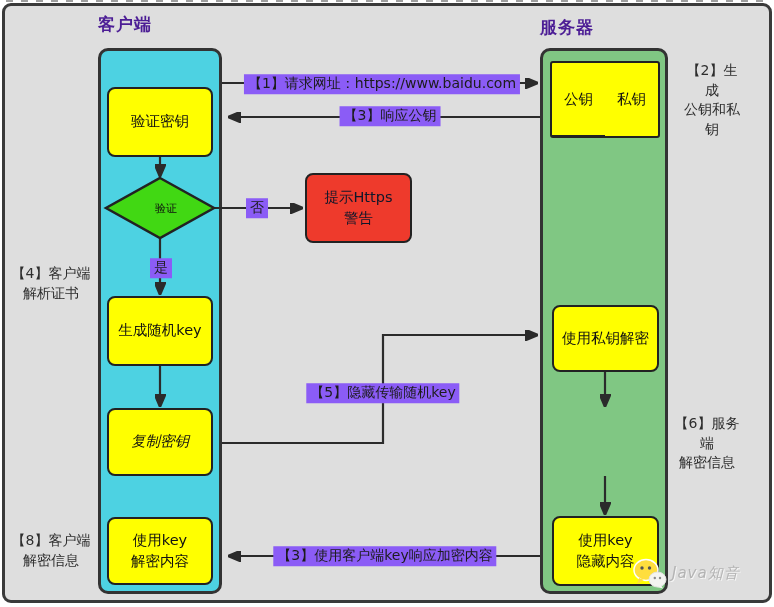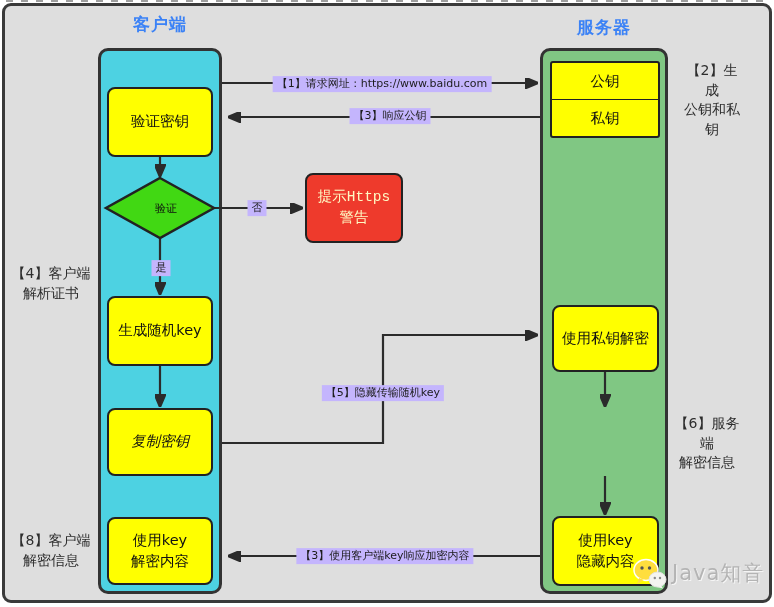--- a/index.html
+++ b/index.html
@@ -36,65 +36,65 @@
   .wires .arrowhead { fill: var(--line); }
   .container {
     position: absolute;
     border: 3px solid #333;
     border-radius: 10px;
   }
   .container.client { left: 98px; top: 48px; width: 124px; height: 546px; background: var(--client-fill); }
   .container.server { left: 540px; top: 48px; width: 128px; height: 546px; background: var(--server-fill); }
   .lane-title {
     position: absolute;
-    font-size: 17px; font-weight: bold; color: #3b82f6;
-    text-align: center; letter-spacing: 1px;
+    font-size: 17px; font-weight: bold; color: #4c1d95;
+    text-align: left; letter-spacing: 1px;
   }
   .lane-title.client { left: 98px; top: 13px; width: 124px; }
   .lane-title.server { left: 540px; top: 16px; width: 128px; }
   .node {
     position: absolute;
     background: var(--node-fill);
     border: 2.5px solid #222;
     border-radius: 8px;
     display: flex; align-items: center; justify-content: center;
     font-size: 14.5px; color: #111;
     text-align: center; white-space: pre-line; line-height: 1.45;
   }
   .node.verify-key       { left: 107px; top: 65px;  width: 106px; height: 70px; margin-top: 22px; }
   .node.gen-random-key   { left: 107px; top: 296px; width: 106px; height: 70px; }
   .node.copy-key         { left: 107px; top: 408px; width: 106px; height: 68px; font-style: italic; }
   .node.use-key-decrypt  { left: 107px; top: 517px; width: 106px; height: 68px; }
   .node.private-decrypt  { left: 552px; top: 305px; width: 107px; height: 67px; }
   .node.get-key          { left: 552px; top: 408px; width: 107px; height: 68px; }
   .node.use-key-hide     { left: 552px; top: 516px; width: 107px; height: 70px; }
   .node.warning {
-    left: 305px; top: 173px; width: 98px; height: 70px;
-    background: var(--warning-fill); border-radius: 8px; color: #fef9c3; font-family: Liberation Mono, monospace;
+    left: 305px; top: 173px; width: 107px; height: 70px;
+    background: var(--warning-fill); border-radius: 8px; color: #0f172a;
   }
   .keypair {
     position: absolute; left: 550px; top: 61px; width: 110px; height: 77px;
     background: var(--node-fill);
     border: 2px solid #222; border-radius: 3px;
-    display: flex; flex-direction: column;
+    display: flex; 
   }
   .keypair .cell {
     flex: 1; display: flex; align-items: center; justify-content: center;
     font-size: 14.5px; color: #111;
   }
   .keypair .cell.top { border-bottom: 1.5px solid #222; }
   .decision-text {
     position: absolute; left: 112px; top: 178px; width: 108px; height: 60px;
     display: flex; align-items: center; justify-content: center;
     font-size: 11px; color: #0e0e0e;
   }
   .edge-label {
     position: absolute; transform: translate(-50%, -50%);
-    background: #c4b5fd; color: #1c1c1c;
-    font-size: 11px; line-height: 1.25;
+    background: #8b5cf6; color: #1c1c1c;
+    font-size: 14px; line-height: 1.25;
     padding: 1px 4px; white-space: nowrap;
   }
   .edge-label.l1 { left: 382px; top: 84px; }
   .edge-label.l3 { left: 390px; top: 116px; }
   .edge-label.no { left: 257px; top: 208px; }
   .edge-label.yes { left: 161px; top: 268px; }
   .edge-label.l5 { left: 383px; top: 393px; }
   .edge-label.l7 { left: 385px; top: 556px; }
   .side-label {
     position: absolute; transform: translate(-50%, -50%);
@@ -104,22 +104,23 @@
   .side-label.s2 { left: 712px; top: 100px; }
   .side-label.s4 { left: 51px;  top: 275px; margin-top: 9px; }
   .side-label.s6 { left: 707px; top: 443px; }
   .side-label.s8 { left: 51px;  top: 551px; }
   .watermark {
     position: absolute; left: 633px; top: 557px;
     display: flex; align-items: center; gap: 5px;
   }
   .watermark .wm-text {
     color: var(--watermark-text);
-    font-size: 21px; letter-spacing: 1px;
+    font-size: 15px; letter-spacing: 1px;
     text-shadow: 1px 1px 0 rgba(255,255,255,.7);
+    font-style: italic;
   }
 </style>
 </head>
 <body>
 
 <div class="canvas">
   <div class="top-dashes"></div>
   <div class="frame"></div>
 
   <div class="lane-title client">客户端</div>

